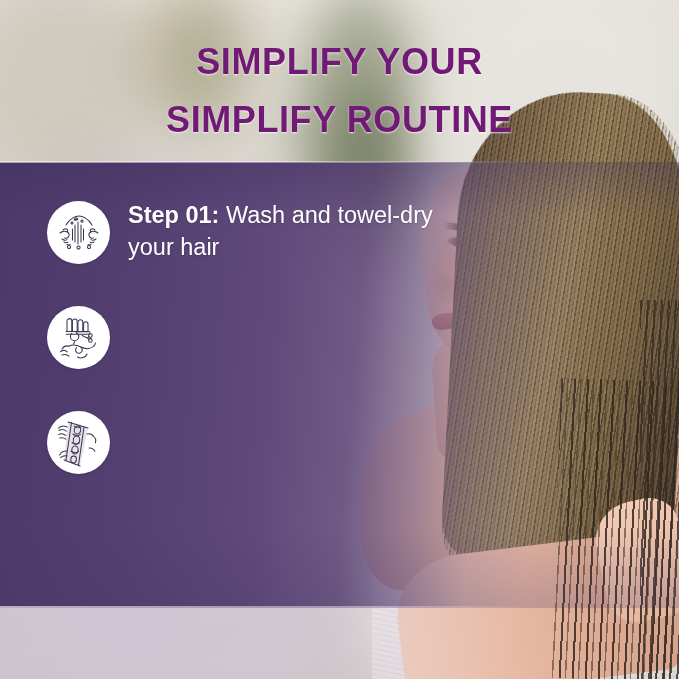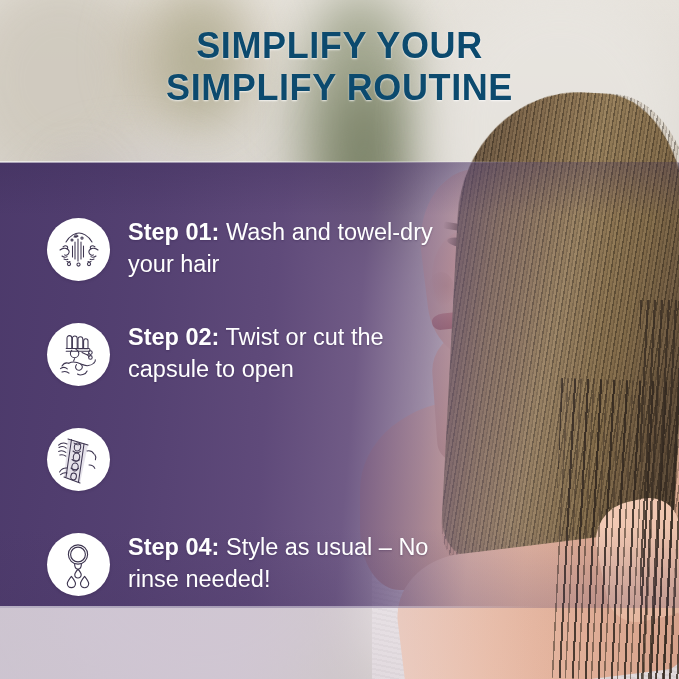--- a/index.html
+++ b/index.html
@@ -184,33 +184,34 @@
   
   .header{
     position:absolute;left:0;top:0;width:679px;height:162px;
     display:flex;flex-direction:column;align-items:center;justify-content:flex-start;
     padding-top:25px;box-sizing:border-box;
   }
   .title-line{
     font-weight:bold;
     font-size:36px;
     letter-spacing:.6px;
-    color:#0c4a6e;
+    color:#701a75;
     line-height:1.18;
     text-align:center;
     text-shadow:0 1px 2px rgba(255,255,255,.75);
     white-space:nowrap;
+    margin-top:16px;
   }
 
   
   .steps{
     position:absolute;left:0;top:176px;width:470px;
   }
   .step{
-    display:flex;align-items:flex-end;
+    display:flex;align-items:center;
     height:105px;
     padding-left:47px;box-sizing:border-box;
   }
   .icon-circle{
     flex:0 0 auto;
     width:63px;height:63px;border-radius:50%;
     background:#ffffff;
     margin-top:8px;
     display:flex;align-items:center;justify-content:center;
     box-shadow:0 1px 3px rgba(40,25,60,.25);
@@ -323,24 +324,20 @@
           <path d="M8 36c1.5-2.5 4.4-3.6 6.8-2.8"></path>
           <path d="M6.5 38.6c2.2-1.6 5-1.4 6.8.3"></path>
           <path d="M8 42c2.4-.9 5.3-.4 7 1.2"></path>
           <path d="M14.8 33.2c2.4-1.4 5.5-1.6 8.2-.6l6 2.2"></path>
           <path d="M29 34.8c1.6.6 3.6 1 5.3.8 2.6-.3 4.5-1.4 5.6-2.6"></path>
           <path d="M39.9 33c1.1-1.2 1.6-2.4 1.4-3.2"></path>
           <path d="M22.5 34.6c-1.4 1.6-1.2 3.8.4 5 1.6 1.2 3.8.8 4.8-.8.9-1.5.5-3.4-.9-4.4"></path>
           <path d="M23.5 44c1.4 1 3.6 1.2 5.4.6 2-.6 3.6-2 4.2-3.6"></path>
         </svg>
       </div>
-      <div class="step-text">
-        <span class="step-label">Step 02:</span>
-        <span class="step-body">Twist or cut the capsule to open</span>
-      </div>
     </div>
 
     <div class="step">
       <div class="icon-circle">
         <svg width="50" height="50" viewBox="0 0 50 50" fill="none" stroke="#3d3550" stroke-width="1.05" stroke-linecap="round" stroke-linejoin="round">
           <path d="M14 4l20 6-8 38-16-6z" fill="rgba(110,95,140,.18)" stroke="none"></path>
           <path d="M14 4l20 6M10 42l16 6"></path>
           <path d="M17.5 4.5L12 42M30 9l-5.5 38"></path>
           <path d="M20 8c2 2 5 2.4 7 .8M19 16c2.2 2 5.4 2.2 7.4.4M18 24.5c2.2 2 5.4 2.2 7.4.4M17 33c2.2 2 5.4 2.2 7.4.4"></path>
           <ellipse cx="23.5" cy="12" rx="3.2" ry="4" transform="rotate(8 23.5 12)"></ellipse>
@@ -353,31 +350,15 @@
           <path d="M5.8 20c2-.6 4.4-.2 6 1.2"></path>
           <path d="M33 16c3-.6 5.6.6 7 3"></path>
           <path d="M40.8 19.6c1.2 1.6 1.4 3.6.6 5.2"></path>
           <path d="M35 30c2.6-.2 4.8 1.2 5.8 3.4"></path>
           <path d="M13 33c-3.2-.2-6 1.4-7.4 4"></path>
           <path d="M6.6 39.6c1.8-1.6 4.2-2.2 6.4-1.6"></path>
         </svg>
       </div>
     </div>
 
-    <div class="step">
-      <div class="icon-circle">
-        <svg width="50" height="50" viewBox="0 0 50 50" fill="none" stroke="#3d3550" stroke-width="1.15" stroke-linecap="round" stroke-linejoin="round">
-          <circle cx="24" cy="14.5" r="9.6"></circle>
-          <circle cx="24" cy="14.5" r="7.4"></circle>
-          <path d="M20.6 23.6c0 3.6 1.6 5.6 3.4 5.6s3.4-2 3.4-5.6"></path>
-          <path d="M24 29.2c-2 2.4-3.2 4.1-3.2 5.6a3.2 3.2 0 0 0 6.4 0c0-1.5-1.2-3.2-3.2-5.6z"></path>
-          <path d="M17.4 36.4c-2.6 3.2-4.1 5.4-4.1 7.2a4.1 4.1 0 0 0 8.2 0c0-1.8-1.5-4-4.1-7.2z"></path>
-          <path d="M30.6 36.4c-2.6 3.2-4.1 5.4-4.1 7.2a4.1 4.1 0 0 0 8.2 0c0-1.8-1.5-4-4.1-7.2z"></path>
-        </svg>
-      </div>
-      <div class="step-text">
-        <span class="step-label">Step 04:</span>
-        <span class="step-body">Style as usual – No rinse needed!</span>
-      </div>
-    </div>
 
   </div>
 </div>
 
 </body></html>

